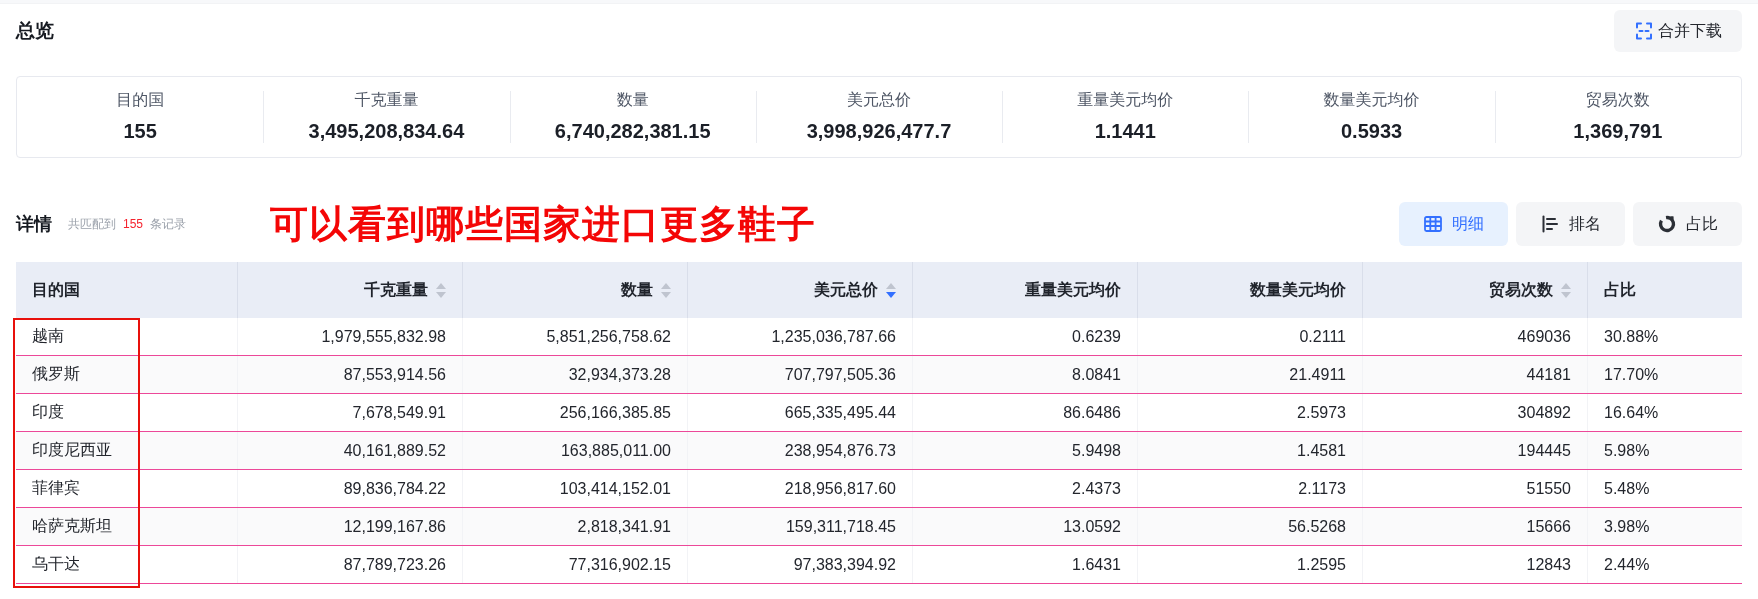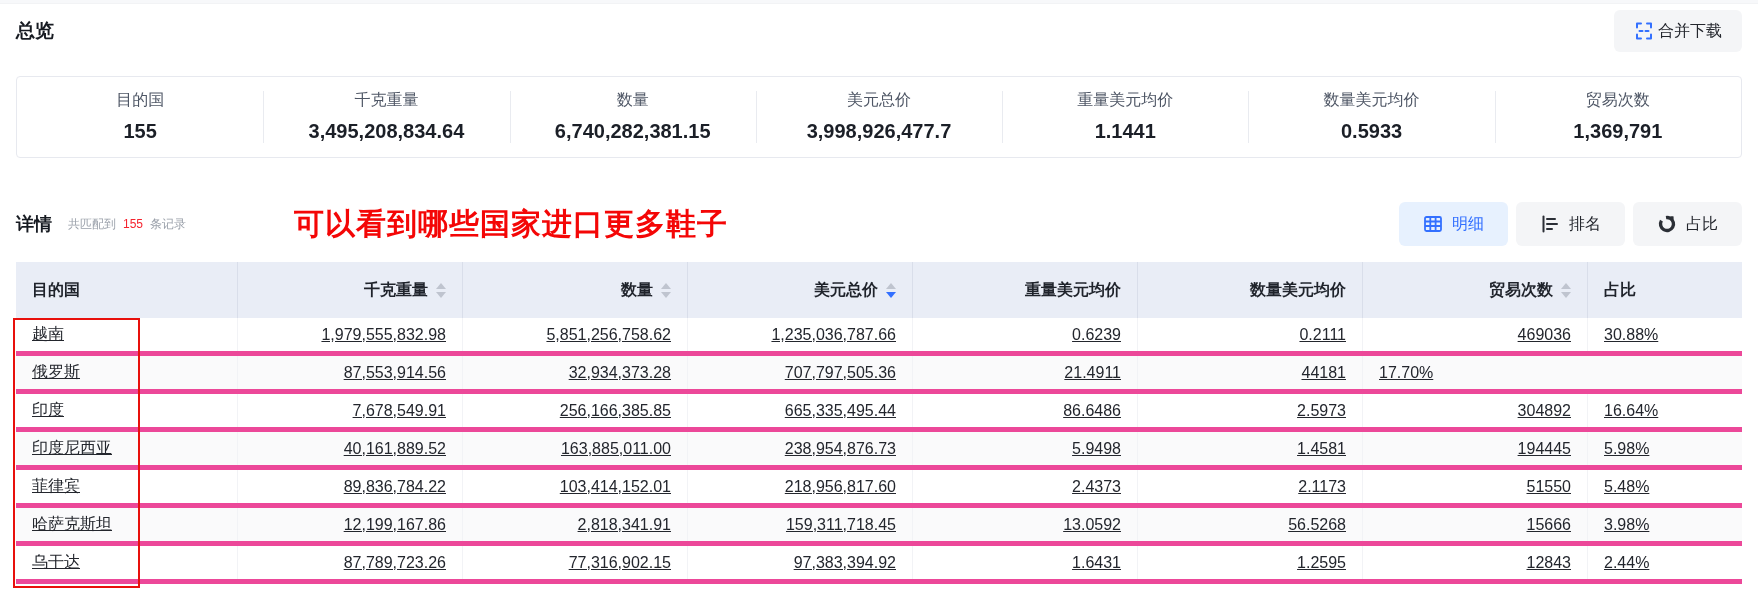--- a/index.html
+++ b/index.html
@@ -32,40 +32,40 @@
   .stat + .stat::before { content:""; position:absolute; left:0; top:14px; bottom:14px; width:1px; background:#e9ebf0; }
   .stat-label { font-size:16px; color:#4e5665; margin-bottom:9px; }
   .stat-value { font-size:20px; font-weight:bold; color:#1b1f27; }
 
   
   .detail-header { position:absolute; top:200px; left:16px; width:1726px; height:48px; display:flex; align-items:center; }
   .detail-title { font-size:18px; font-weight:bold; color:#171b22; margin-right:16px; }
   .match-text { font-size:12px; color:#9aa0aa; display:flex; gap:7px; align-items:center; }
   .match-count { color:#f5222d; }
   .annotation {
-    margin-left:108px; font-size:30px; font-weight:bold; color:#f40606;
+    margin-left:84px; font-size:38px; font-weight:bold; color:#f40606;
     font-family:Liberation Mono, monospace; letter-spacing:1px; white-space:nowrap;
   }
   .view-tabs { margin-left:auto; display:flex; gap:8px; }
   .vtab {
     height:44px; padding:0 24px; border-radius:6px; background:#f4f5f7;
     display:flex; align-items:center; gap:9px; font-size:16px; color:#23262d; cursor:pointer;
   }
   .vtab.active { background:#e7f1fe; color:#3370ff; }
   .vtab svg { display:block; }
 
   
   .data-table { position:absolute; top:262px; left:16px; width:1726px; }
   .thead { display:flex; height:56px; background:#e9edf6; }
   .th {
     display:flex; align-items:center; padding:0 16px; height:56px;
     font-size:16px; font-weight:bold; color:#1f232b; border-right:1px solid #d9deea;
   }
   .th:last-child { border-right:none; }
-  .tr { display:flex; height:38px; background:#ffffff; border-bottom:5px solid #ec4899;text-decoration:underline; }
+  .tr { display:flex; height:38px; background:#ffffff; border-bottom:1px solid #ec4899; }
   .tr:nth-child(even) { background:#fafafb; }
   .td {
     display:flex; align-items:center; padding:0 16px; height:100%;
     font-size:16px; color:#23262d; border-right:1px solid #f2f3f6; overflow:hidden; white-space:nowrap;
   }
   .td:last-child { border-right:none; }
   .right { justify-content:flex-end; text-align:right; }
   .left  { justify-content:flex-start; text-align:left; }
   .c0 { width:222px; } .c1 { width:225px; } .c2 { width:225px; } .c3 { width:225px; }
   .c4 { width:225px; } .c5 { width:225px; } .c6 { width:225px; } .c7 { width:154px; }
@@ -229,20 +229,21 @@
         <div class="td c4 right">0.6239</div>
         <div class="td c5 right">0.2111</div>
         <div class="td c6 right">469036</div>
         <div class="td c7 left">30.88%</div>
       </div>
       <div class="tr">
         <div class="td c0 left">俄罗斯</div>
         <div class="td c1 right">87,553,914.56</div>
         <div class="td c2 right">32,934,373.28</div>
         <div class="td c3 right">707,797,505.36</div>
+        <div class="td c4 right">8.0841</div>
         <div class="td c5 right">21.4911</div>
         <div class="td c6 right">44181</div>
         <div class="td c7 left">17.70%</div>
       </div>
       <div class="tr">
         <div class="td c0 left">印度</div>
         <div class="td c1 right">7,678,549.91</div>
         <div class="td c2 right">256,166,385.85</div>
         <div class="td c3 right">665,335,495.44</div>
         <div class="td c4 right">86.6486</div>

